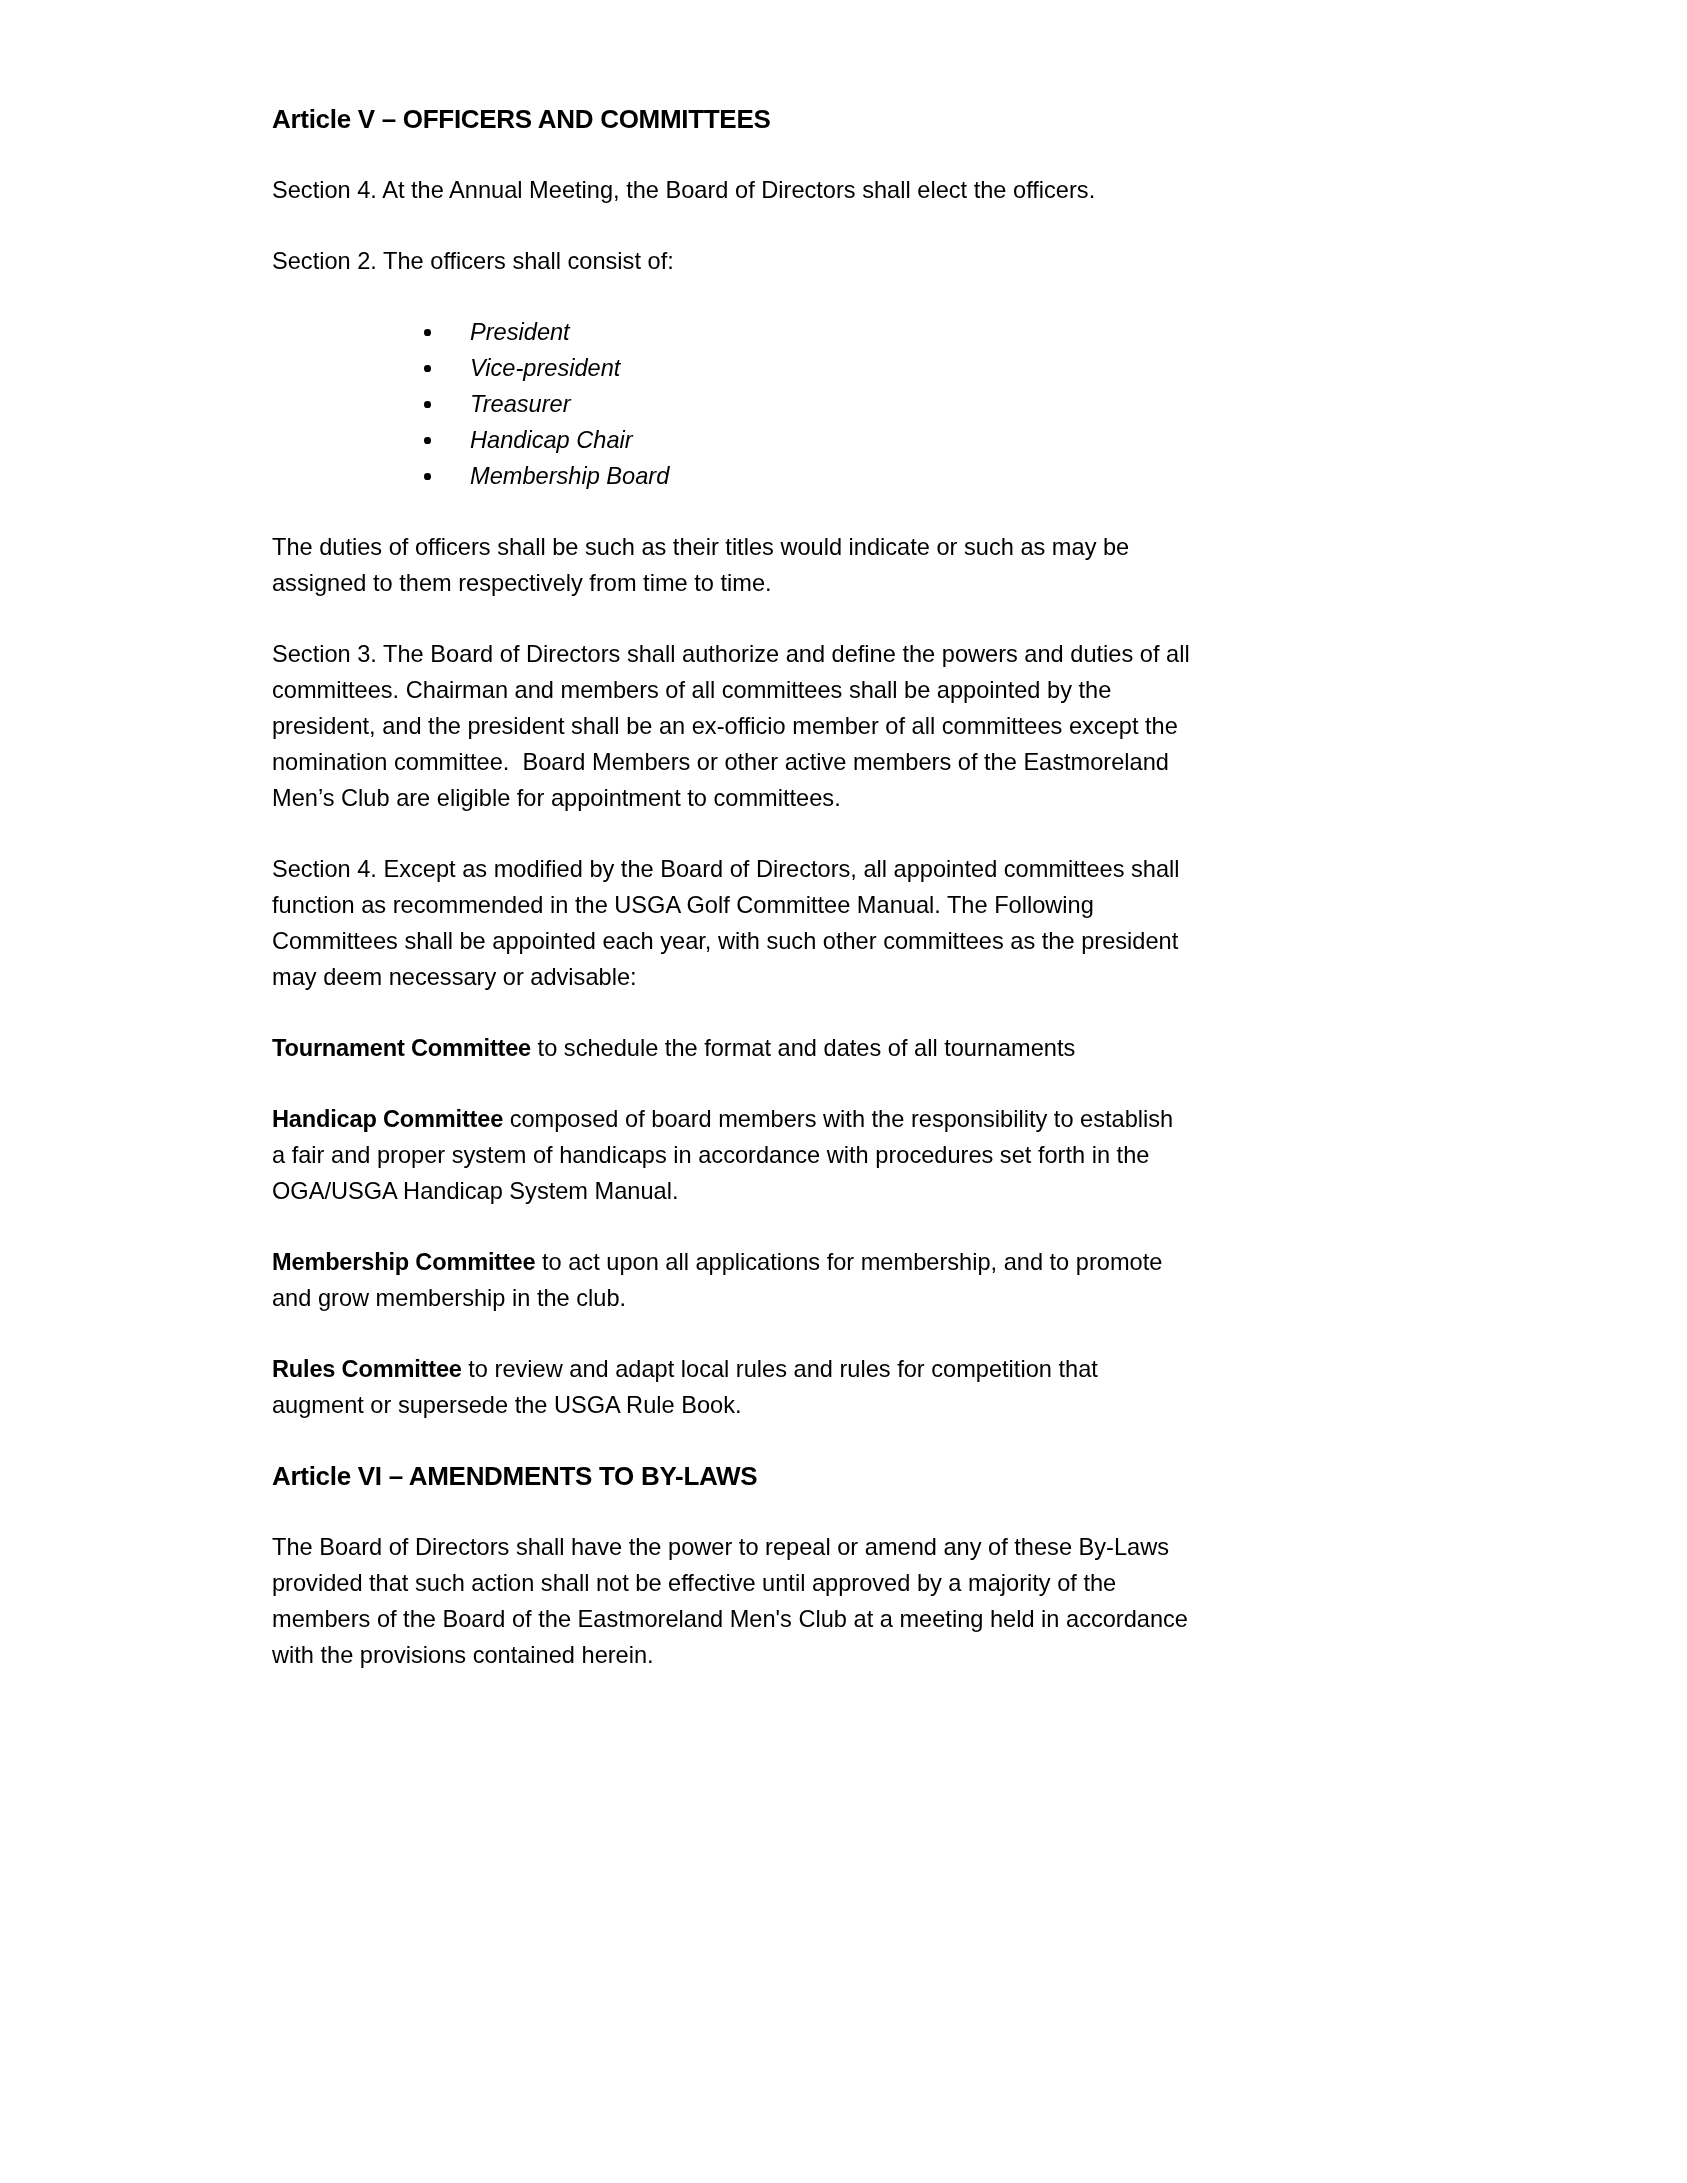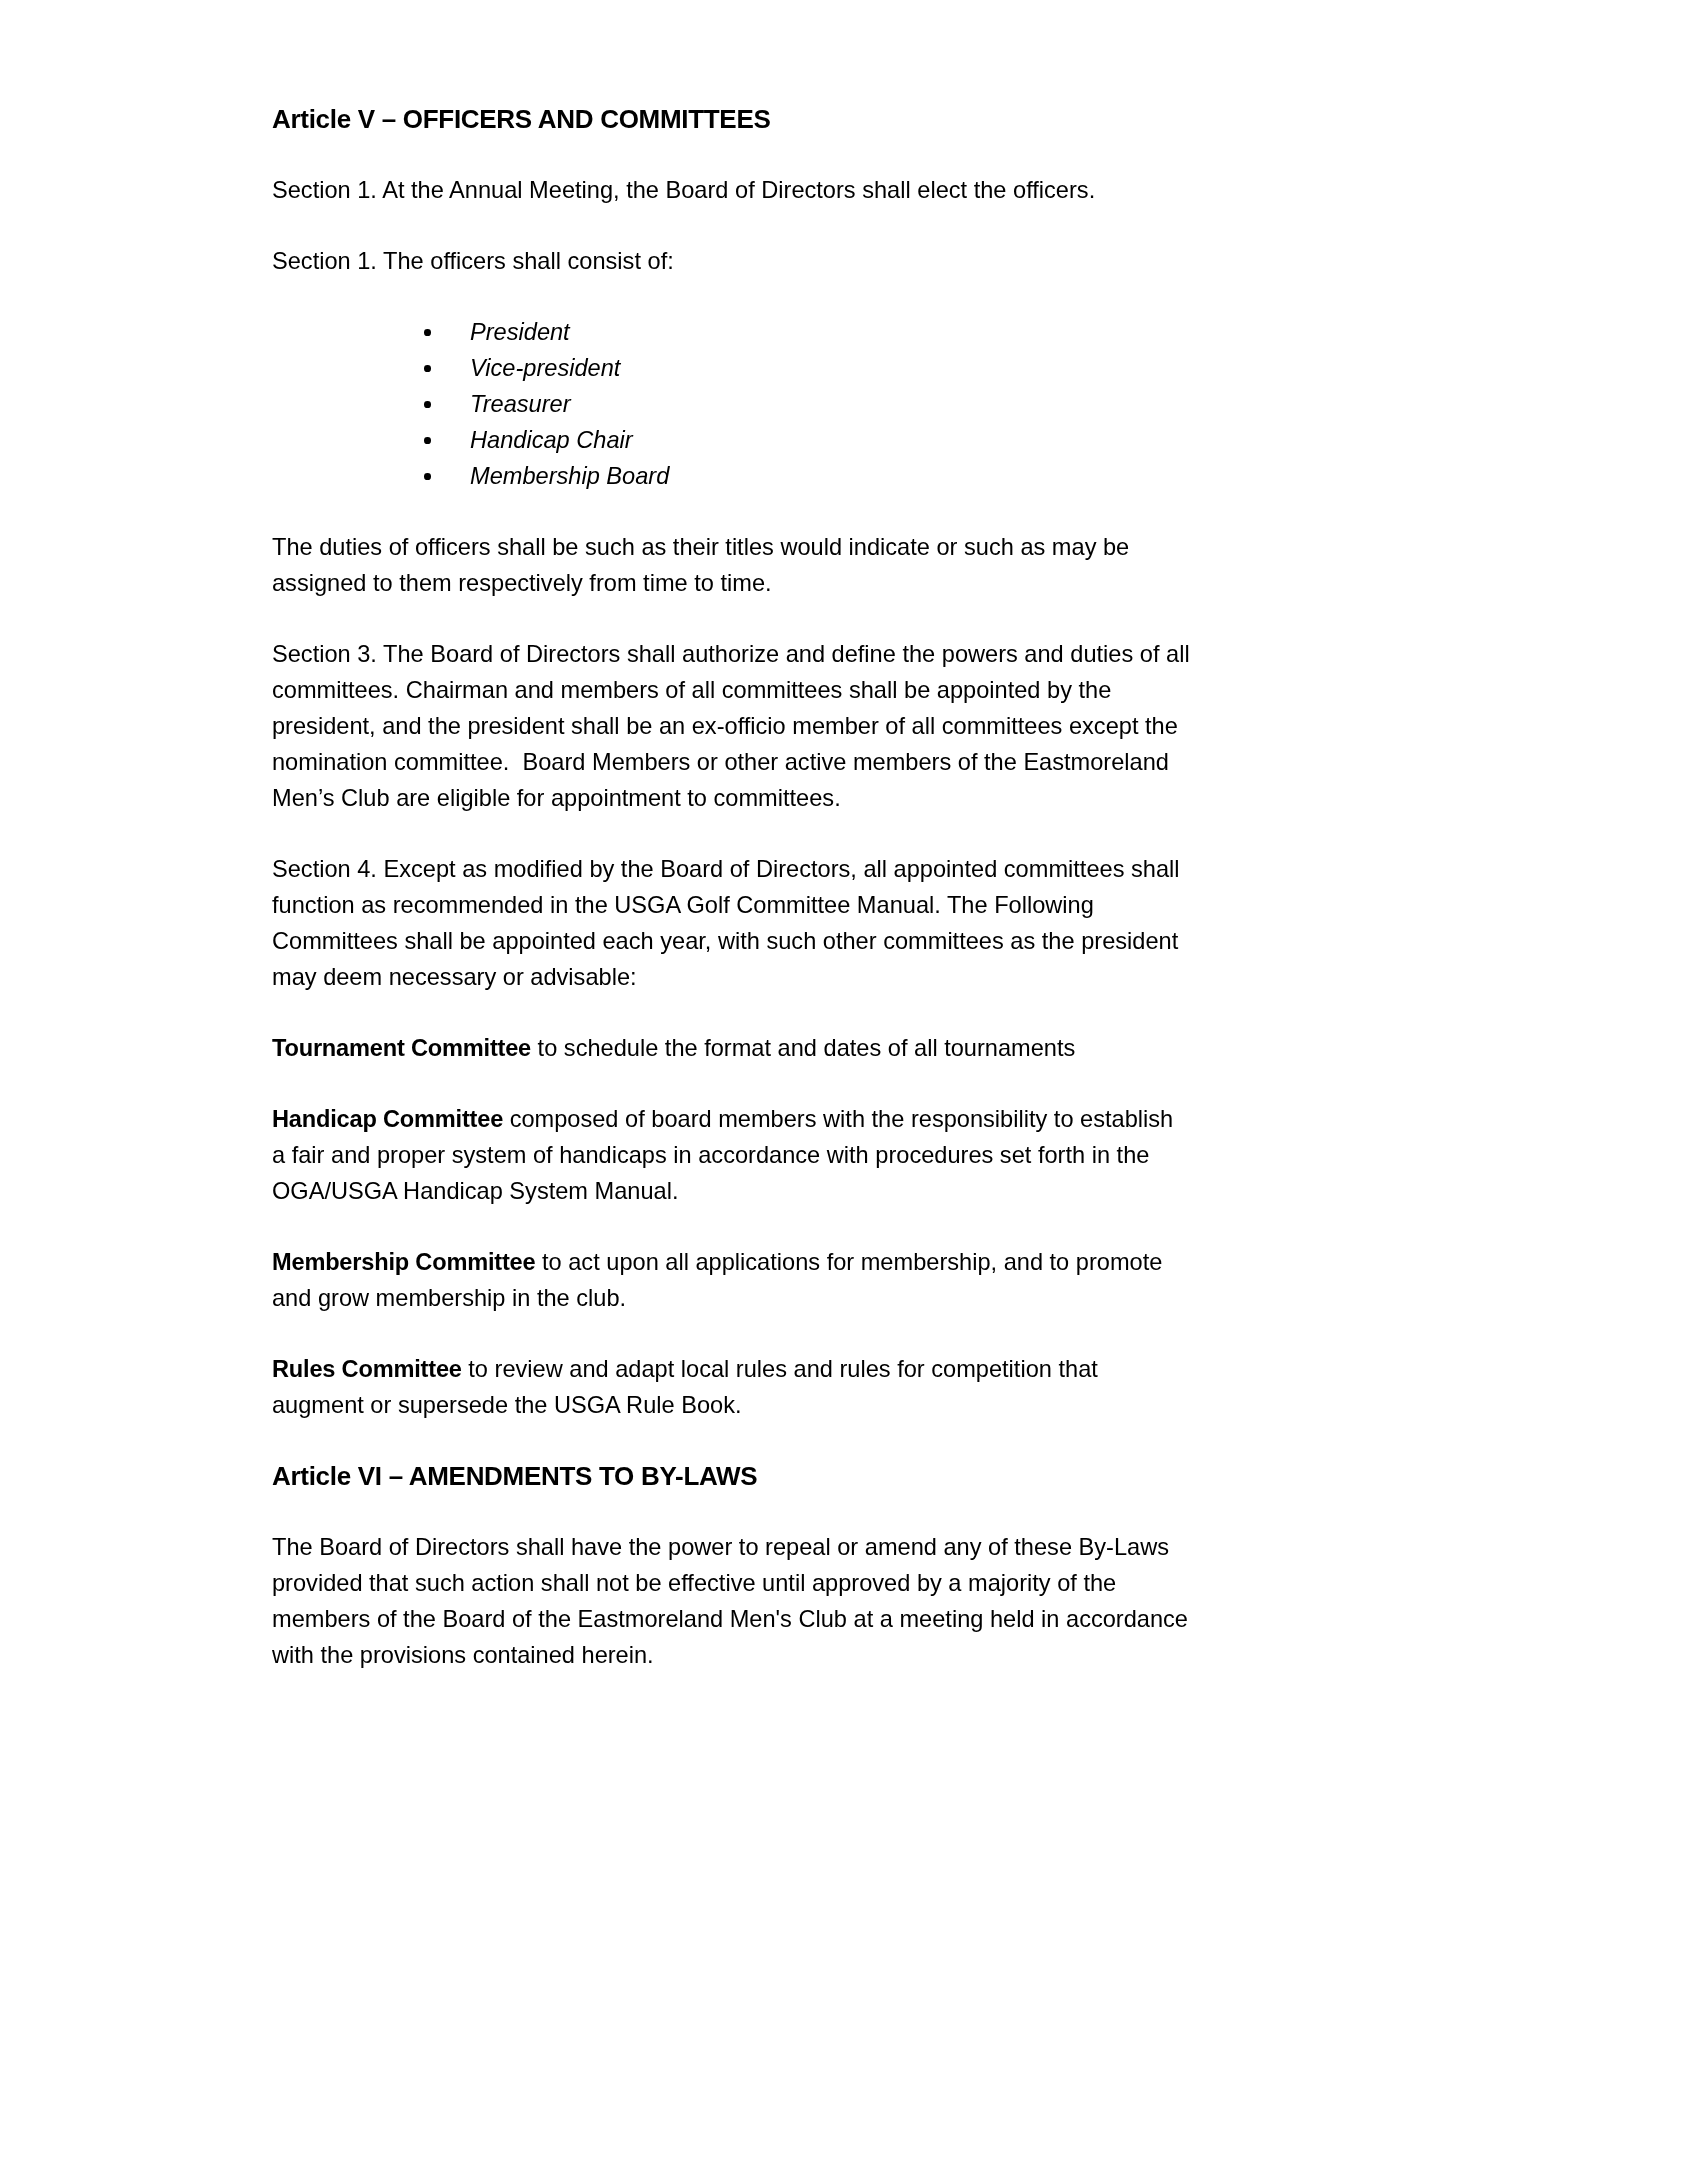--- a/index.html
+++ b/index.html
@@ -59,23 +59,23 @@
     background: #000000;
   }
 </style>
 </head>
 <body>
 
 <div class="page">
 
   <h2 class="doc-heading">Article V – OFFICERS AND COMMITTEES</h2>
 
-  <p class="doc-par">Section 1. At the Annual Meeting, the Board of Directors shall elect the officers.</p>
+  <p class="doc-par">Section 4. At the Annual Meeting, the Board of Directors shall elect the officers.</p>
 
-  <p class="doc-par">Section 1. The officers shall consist of:</p>
+  <p class="doc-par">Section 2. The officers shall consist of:</p>
 
   <ul class="doc-list">
     <li><span class="bullet-dot"></span><span>President</span></li>
     <li><span class="bullet-dot"></span><span>Vice-president</span></li>
     <li><span class="bullet-dot"></span><span>Treasurer</span></li>
     <li><span class="bullet-dot"></span><span>Handicap Chair</span></li>
     <li><span class="bullet-dot"></span><span>Membership Board</span></li>
   </ul>
 
   <p class="doc-par">The duties of officers shall be such as their titles would indicate or such as may be

